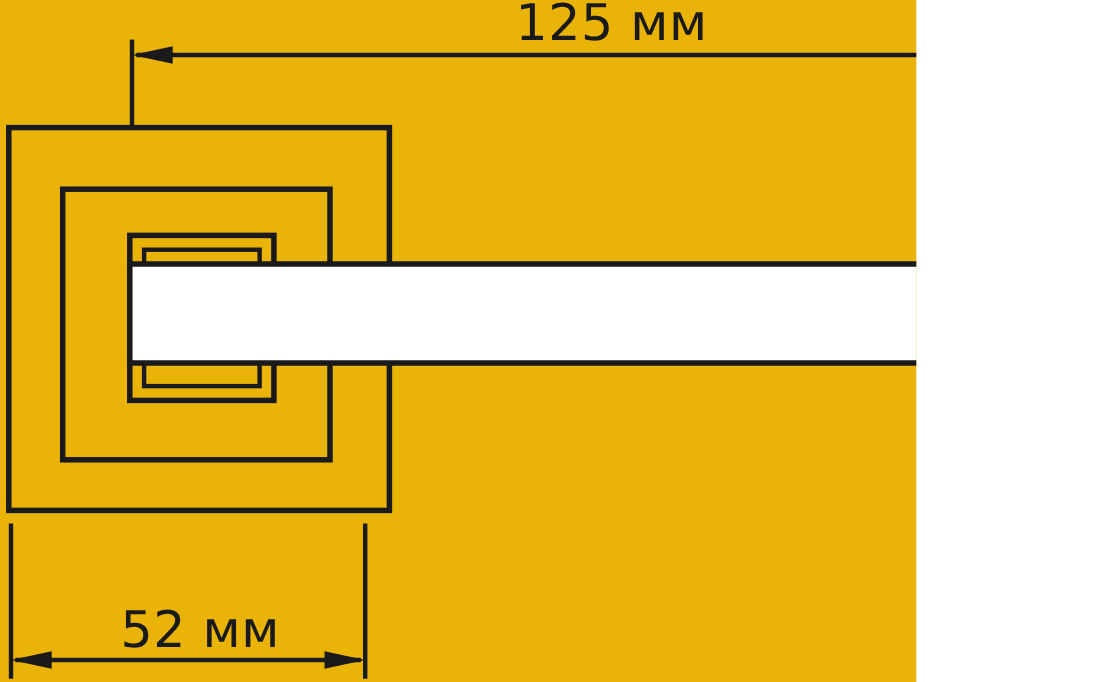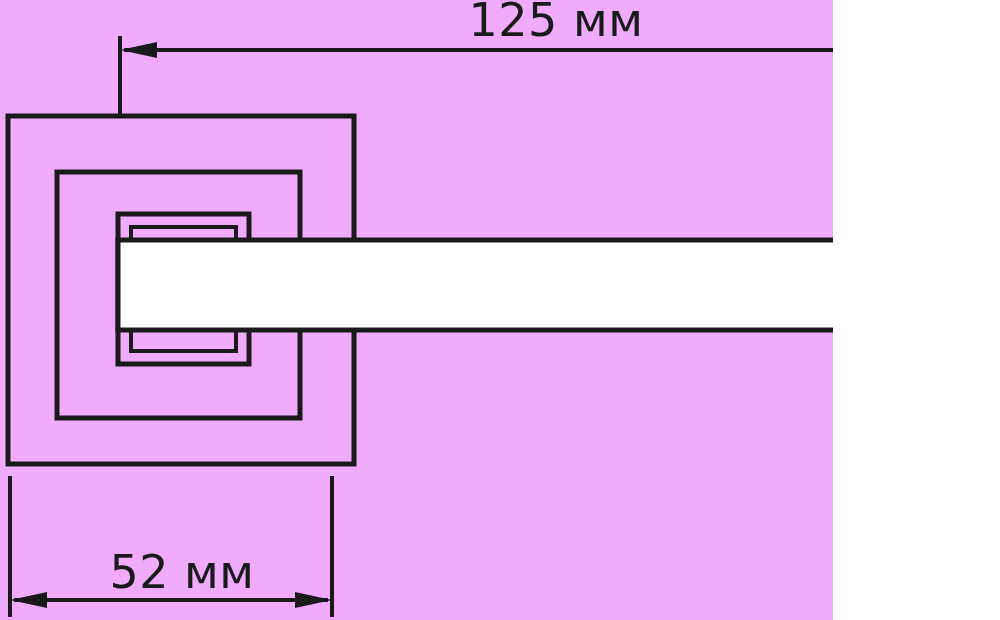--- a/index.html
+++ b/index.html
@@ -5,21 +5,21 @@
   
   html, body {
     margin: 0;
     padding: 0;
     background: #ffffff;
   }
   .stage {
     position: relative;
     width: 833px;
     height: 620px;
-    background: #f0abfc;
+    background: #eab308;
     overflow: hidden;
   }
   svg { display: block; }
   .dim-label {
     font-family: "DejaVu Sans", "Liberation Sans", sans-serif;
     font-size: 46px;
     font-weight: normal;
     letter-spacing: 0.5px;
   }
 </style>

